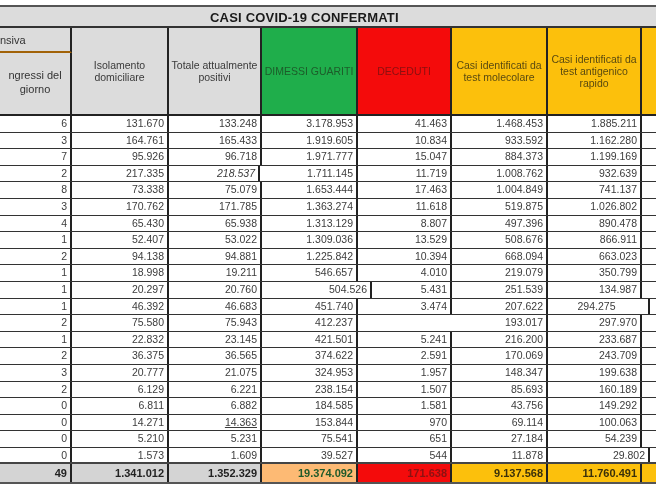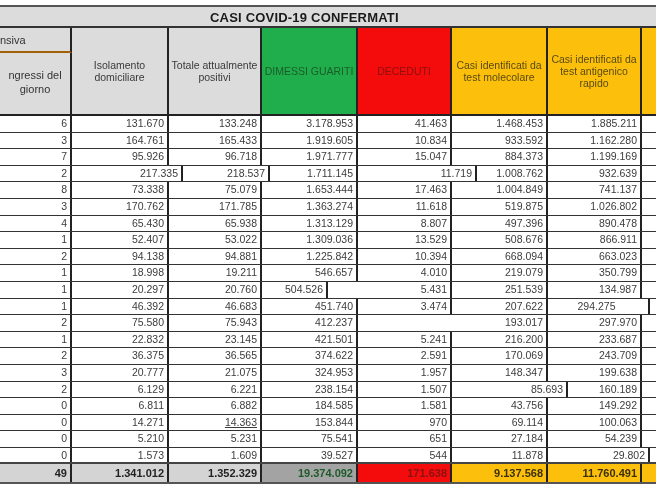--- a/index.html
+++ b/index.html
@@ -29,21 +29,21 @@
   .rows { position:absolute; left:0; top:116px; width:656px; }
   .row { position:relative; height:16.6px; border-bottom:1.5px solid #333; box-sizing:border-box; }
   .cell { position:absolute; top:0; height:100%; box-sizing:border-box; text-align:right;
           padding-right:3px; font-size:10.5px; line-height:15px; color:#3c3c3c;
           border-right:2px solid #222; }
   .totrow { position:absolute; left:0; top:462px; width:656px; height:22px;
             border-top:2px solid #444; border-bottom:2px solid #555; box-sizing:border-box; background:#d4d4d4; }
   .tcell { position:absolute; top:0; height:100%; box-sizing:border-box; text-align:right;
            padding-right:3px; font-size:11px; line-height:19px; font-weight:bold; color:#222;
            border-right:2px solid #222; }
-  .tot-green { background:#a3a3a3; color:#1f5a2a; }
+  .tot-green { background:#fdba74; color:#1f5a2a; }
   .tot-red { background:#f40b0b; color:#8c1212; }
   .tot-amber { background:#fcc00c; color:#3a300a; }
 </style>
 </head>
 <body>
 
 <div class="sheet">
   <div class="title-bar">
     <span class="title-text">CASI COVID-19 CONFERMATI</span>
   </div>
@@ -99,24 +99,24 @@
         <div class="cell" style="left: 72px; width: 97px;">95.926</div>
         <div class="cell" style="left: 169px; width: 93px;">96.718</div>
         <div class="cell" style="left: 262px; width: 96px;">1.971.777</div>
         <div class="cell" style="left: 358px; width: 94px;">15.047</div>
         <div class="cell" style="left: 452px; width: 96px;">884.373</div>
         <div class="cell" style="left: 548px; width: 94px;">1.199.169</div>
         <div class="cell" style="left: 642px; width: 14px; border-right: none;"></div>
       </div>
       <div class="row">
         <div class="cell" style="left: 0px; width: 72px;">2</div>
-        <div class="cell" style="left: 72px; width: 111px;">217.335</div>
-        <div class="cell" style="left: 169px; width: 101px;">218.537</div>
+        <div class="cell" style="left: 72px; width: 97px;">217.335</div>
+        <div class="cell" style="left: 169px; width: 91px; font-style: italic;">218.537</div>
         <div class="cell" style="left: 262px; width: 96px;">1.711.145</div>
-        <div class="cell" style="left: 358px; width: 94px; margin-left: 25px;">11.719</div>
+        <div class="cell" style="left: 358px; width: 94px;">11.719</div>
         <div class="cell" style="left: 452px; width: 96px;">1.008.762</div>
         <div class="cell" style="left: 548px; width: 94px;">932.639</div>
         <div class="cell" style="left: 642px; width: 14px; border-right: none;"></div>
       </div>
       <div class="row">
         <div class="cell" style="left: 0px; width: 72px;">8</div>
         <div class="cell" style="left: 72px; width: 97px;">73.338</div>
         <div class="cell" style="left: 169px; width: 93px;">75.079</div>
         <div class="cell" style="left: 262px; width: 96px;">1.653.444</div>
         <div class="cell" style="left: 358px; width: 94px;">17.463</div>
@@ -171,21 +171,21 @@
         <div class="cell" style="left: 262px; width: 96px;">546.657</div>
         <div class="cell" style="left: 358px; width: 94px;">4.010</div>
         <div class="cell" style="left: 452px; width: 96px;">219.079</div>
         <div class="cell" style="left: 548px; width: 94px;">350.799</div>
         <div class="cell" style="left: 642px; width: 14px; border-right: none;"></div>
       </div>
       <div class="row">
         <div class="cell" style="left: 0px; width: 72px;">1</div>
         <div class="cell" style="left: 72px; width: 97px;">20.297</div>
         <div class="cell" style="left: 169px; width: 93px;">20.760</div>
-        <div class="cell" style="left: 244px; width: 84px;">504.526</div>
+        <div class="cell" style="left: 276px; width: 96px;">504.526</div>
         <div class="cell" style="left: 358px; width: 94px;">5.431</div>
         <div class="cell" style="left: 452px; width: 96px;">251.539</div>
         <div class="cell" style="left: 548px; width: 94px;">134.987</div>
         <div class="cell" style="left: 642px; width: 14px; border-right: none;"></div>
       </div>
       <div class="row">
         <div class="cell" style="left: 0px; width: 72px;">1</div>
         <div class="cell" style="left: 72px; width: 97px;">46.392</div>
         <div class="cell" style="left: 169px; width: 93px;">46.683</div>
         <div class="cell" style="left: 262px; width: 96px;">451.740</div>
@@ -232,21 +232,21 @@
         <div class="cell" style="left: 452px; width: 96px;">148.347</div>
         <div class="cell" style="left: 548px; width: 94px;">199.638</div>
         <div class="cell" style="left: 642px; width: 14px; border-right: none;"></div>
       </div>
       <div class="row">
         <div class="cell" style="left: 0px; width: 72px;">2</div>
         <div class="cell" style="left: 72px; width: 97px;">6.129</div>
         <div class="cell" style="left: 169px; width: 93px;">6.221</div>
         <div class="cell" style="left: 262px; width: 96px;">238.154</div>
         <div class="cell" style="left: 358px; width: 94px;">1.507</div>
-        <div class="cell" style="left: 472px; width: 96px;">85.693</div>
+        <div class="cell" style="left: 452px; width: 96px;">85.693</div>
         <div class="cell" style="left: 548px; width: 94px;">160.189</div>
         <div class="cell" style="left: 642px; width: 14px; border-right: none;"></div>
       </div>
       <div class="row">
         <div class="cell" style="left: 0px; width: 72px;">0</div>
         <div class="cell" style="left: 72px; width: 97px;">6.811</div>
         <div class="cell" style="left: 169px; width: 93px;">6.882</div>
         <div class="cell" style="left: 262px; width: 96px;">184.585</div>
         <div class="cell" style="left: 358px; width: 94px;">1.581</div>
         <div class="cell" style="left: 452px; width: 96px;">43.756</div>

